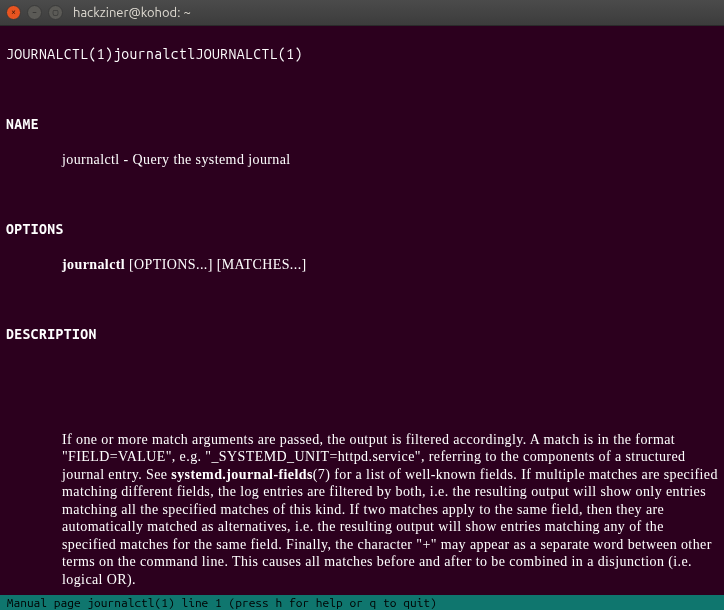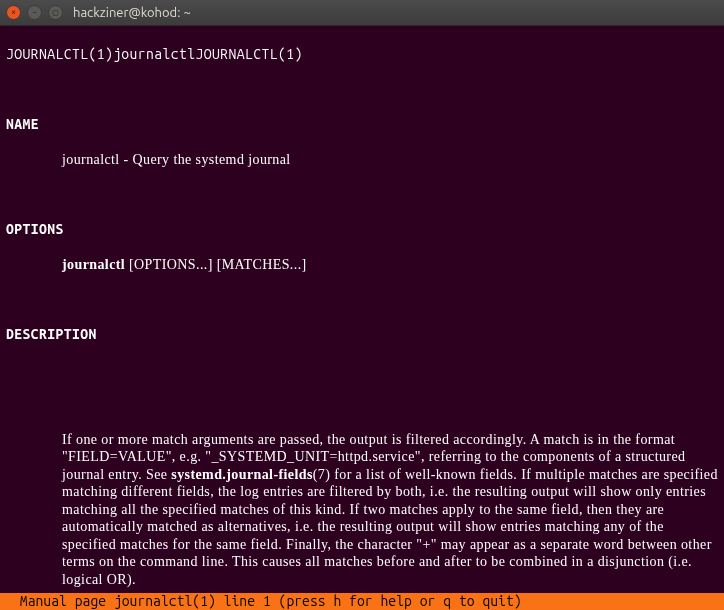--- a/index.html
+++ b/index.html
@@ -54,25 +54,25 @@
   .hdrline { display: flex; justify-content: flex-start; }
   .bold { font-weight: bold; }
   .section { font-weight: bold; }
   .indent1 { padding-left: 56px; font-family: Liberation Serif, serif; }
   .wrap { white-space: pre-wrap; }
   .statusbar {
     position: absolute;
     bottom: 0;
     left: 0;
     right: 0;
-    background: #f97316;
+    background: #0f766e;
     color: #000000;
-    padding: 0 12px;
+    padding: 0 0;
     font-family: "Ubuntu Mono", monospace;
-    font-size: 14px;
+    font-size: 12px;
     white-space: pre;
   }
   .inline { display: inline; }
 </style>
 </head>
 <body>
 
 <div class="titlebar">
   <div class="window-controls">
     <div class="wc close">×</div>

